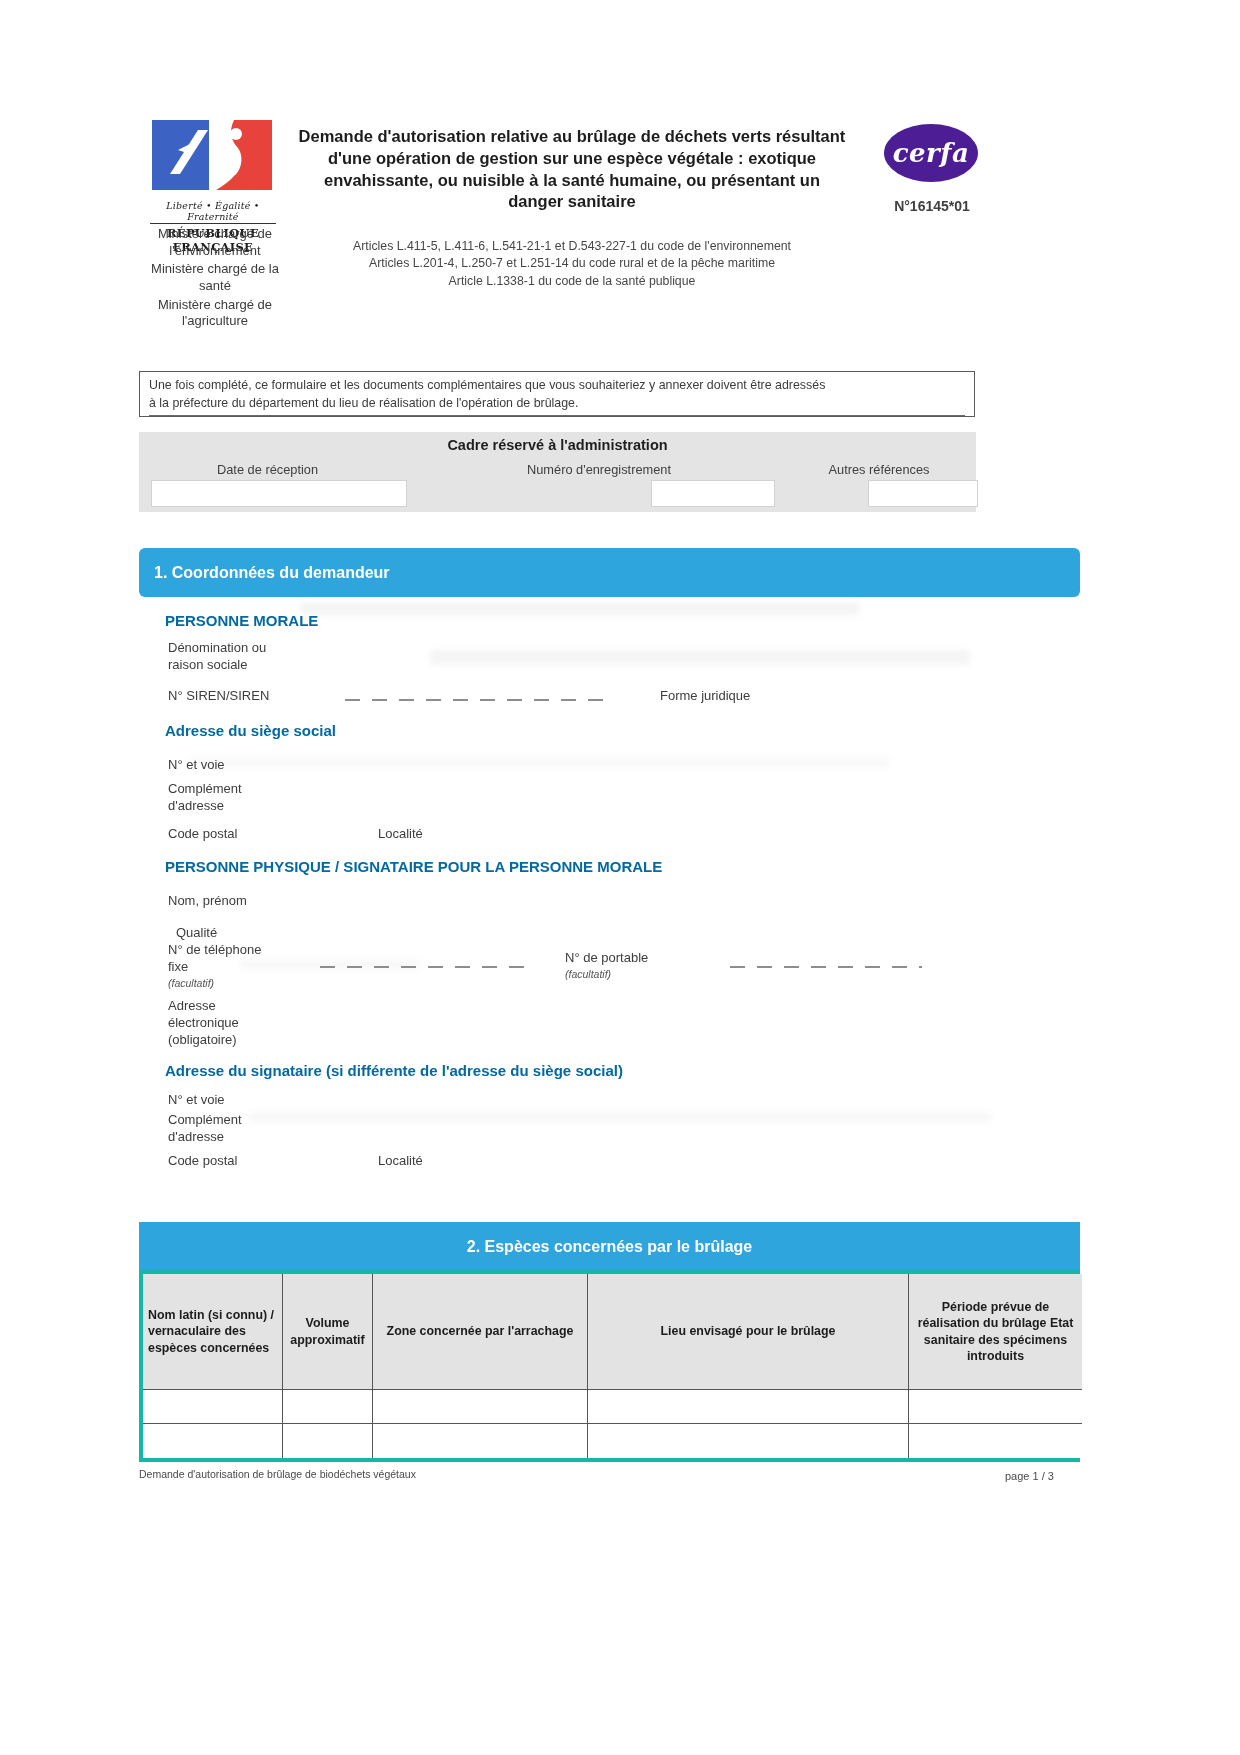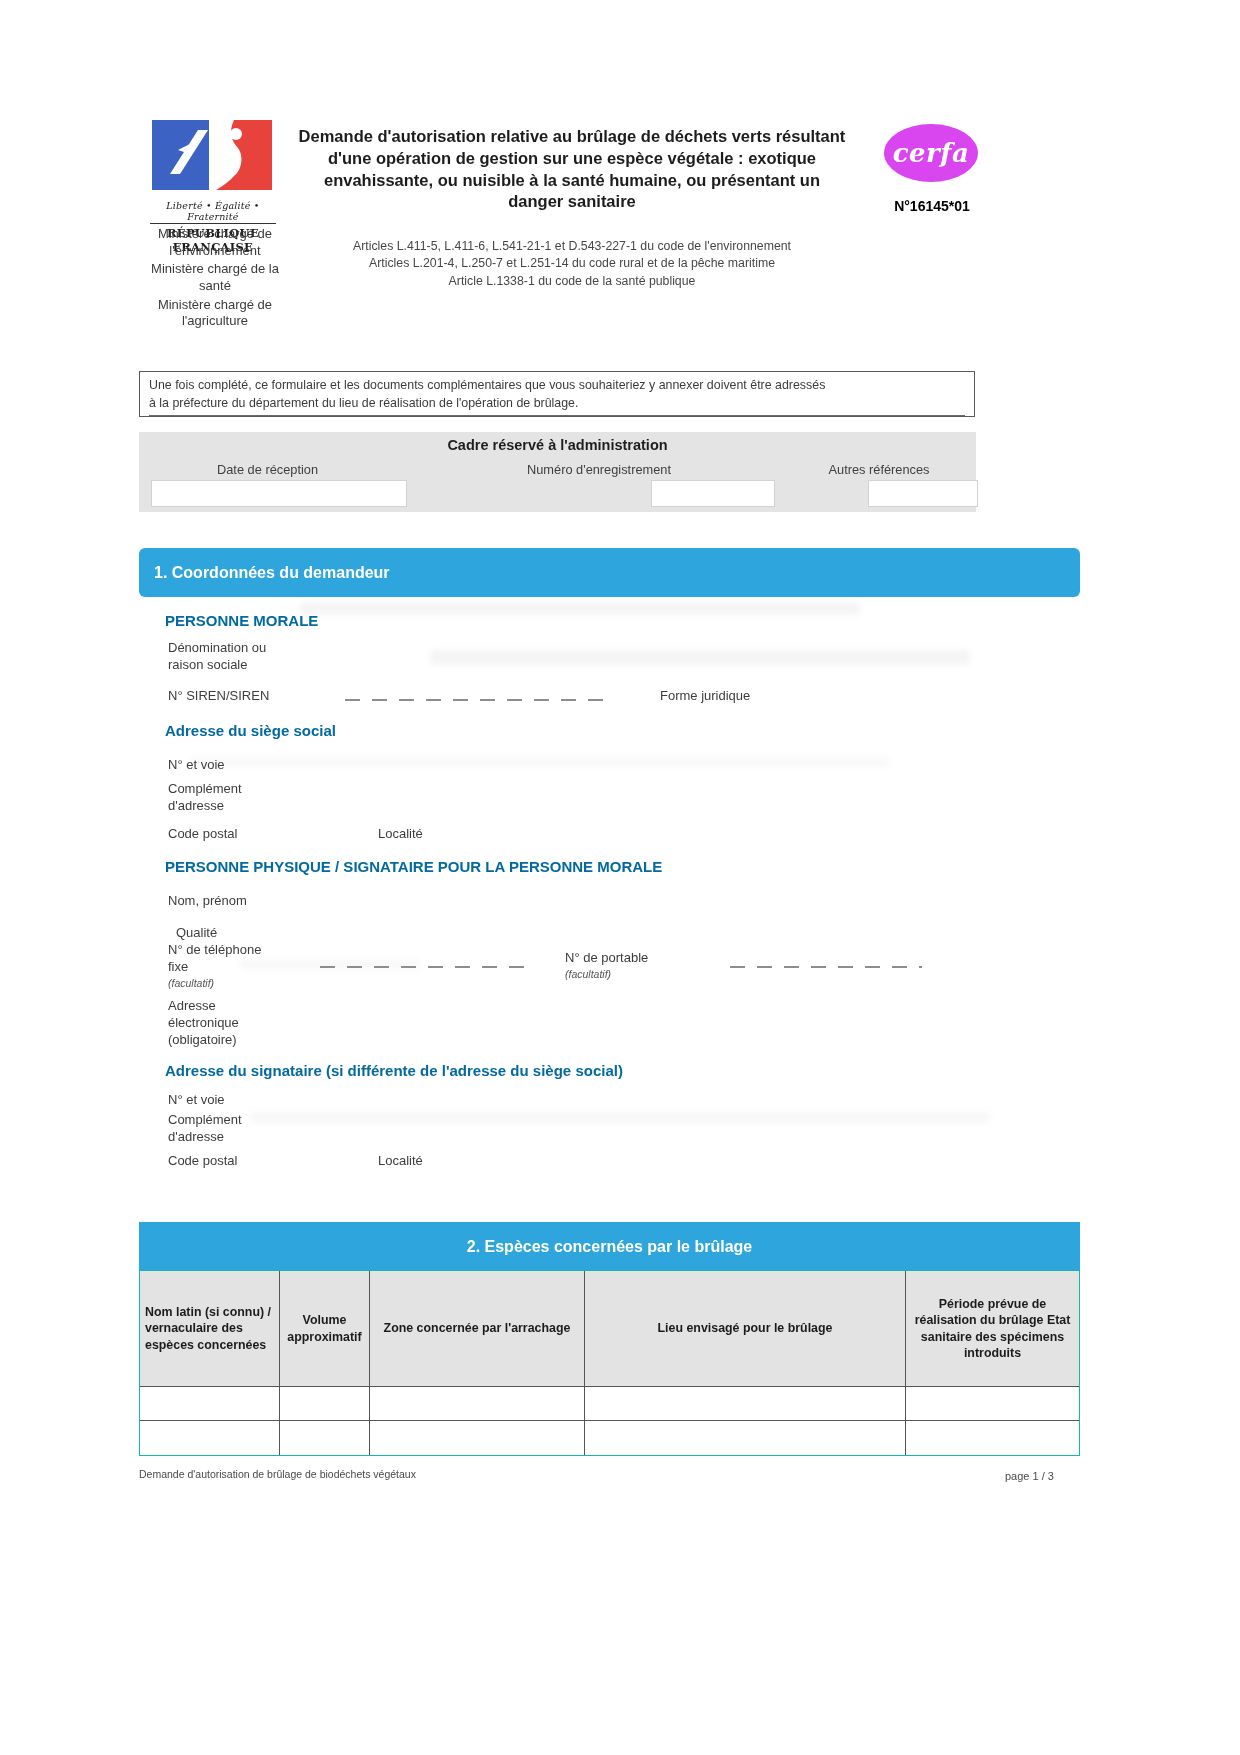--- a/index.html
+++ b/index.html
@@ -10,43 +10,43 @@
   }
   .abs{position:absolute;}
   
   .flag-logo{left:150px;top:120px;width:126px;}
   .motto{font-family:"DejaVu Serif","Liberation Serif",serif;font-style:italic;font-size:9.5px;color:#222;text-align:center;margin-top:2px;letter-spacing:.2px;border-bottom:1px solid #333;padding-bottom:1px;}
   .republic{font-family:"DejaVu Serif","Liberation Serif",serif;font-size:11.5px;font-weight:bold;color:#1c1c1c;text-align:center;margin-top:2px;letter-spacing:.3px;}
   .ministries{left:136px;top:226px;width:158px;text-align:center;font-size:13px;line-height:1.28;color:#3b3b3b;}
   .ministry{margin-bottom:2px;}
   .doc-title{left:296px;top:126px;width:552px;text-align:center;font-weight:bold;font-size:16.5px;line-height:1.32;color:#1d1d1d;}
   .legal{left:296px;top:238px;width:552px;text-align:center;font-size:12.3px;line-height:1.42;color:#474747;}
-  .cerfa-oval{left:884px;top:124px;width:94px;height:58px;background:#d946ef;border-radius:50%;display:flex;align-items:center;justify-content:center;}
+  .cerfa-oval{left:884px;top:124px;width:94px;height:58px;background:#4c1d95;border-radius:50%;display:flex;align-items:center;justify-content:center;}
   .cerfa-oval span{font-family:"DejaVu Serif","Liberation Serif",serif;font-style:italic;font-weight:bold;color:#fff;font-size:26px;letter-spacing:.5px;}
-  .cerfa-num{left:874px;top:198px;width:116px;text-align:center;font-weight:bold;font-size:14px;color:#000000;}
+  .cerfa-num{left:874px;top:198px;width:116px;text-align:center;font-weight:bold;font-size:14px;color:#404040;}
   
   .notice{left:139px;top:371px;width:836px;border:1.6px solid #5a5a5a;background:#fff;font-size:12.4px;color:#3c3c3c;padding:5px 9px 0 9px;box-sizing:border-box;}
   .notice .l1{display:block;line-height:1.45;}
   .notice .l2{display:block;line-height:1.45;border-bottom:1.4px solid #6a6a6a;padding-bottom:2px;}
   
   .adminbox{left:139px;top:432px;width:837px;height:80px;background:#e4e4e4;}
   .adminbox .title{text-align:center;font-weight:bold;font-size:14.5px;color:#1e1e1e;padding-top:5px;}
   .admin-label{position:absolute;top:30px;font-size:12.8px;color:#3f3f3f;}
   .admin-input{position:absolute;top:48px;height:25px;background:#ffffff;border:0.5px solid #d2d2d2;}
   
   .banner{width:941px;left:139px;height:49px;background:#2fa5de;color:#ffffff;font-weight:bold;font-size:16px;display:flex;align-items:center;}
   .banner.left{padding-left:15px;box-sizing:border-box;}
   .banner.center{justify-content:center;}
   
   .h-bold{font-weight:bold;font-size:15px;color:#0369a1;}
   .lbl{font-size:13px;color:#3d3d3d;line-height:1.3;}
   .small-it{font-size:10.5px;font-style:italic;color:#555;}
   .dashline{height:2.2px;background:repeating-linear-gradient(90deg,#8d8d8d 0 15px,transparent 15px 27px);}
   
-  .stable{left:139px;top:1270px;width:941px;border:1px solid #14b8a6;box-sizing:border-box;}
+  .stable{left:139px;top:1270px;width:941px;border:4px solid #14b8a6;box-sizing:border-box;}
   .trow{display:grid;grid-template-columns:140px 90px 215px 321px 173px;}
   .tcell{border-right:1px solid #555;border-bottom:1px solid #555;box-sizing:border-box;}
   .tcell:last-child{border-right:none;}
   .thead .tcell{background:#e3e3e3;font-weight:bold;font-size:12.4px;color:#1c1c1c;display:flex;align-items:center;justify-content:center;text-align:center;padding:6px 5px;line-height:1.3;min-height:116px;}
   .thead .tcell.first{justify-content:flex-start;text-align:left;}
   .tbody .tcell{height:34px;background:#fff;}
   .tbody .trow:last-child .tcell{border-bottom:none;}
   
   .foot-l{left:139px;top:1468px;font-size:10.5px;color:#4a4a4a;}
   .foot-r{left:1005px;top:1470px;font-size:11px;color:#4a4a4a;}

